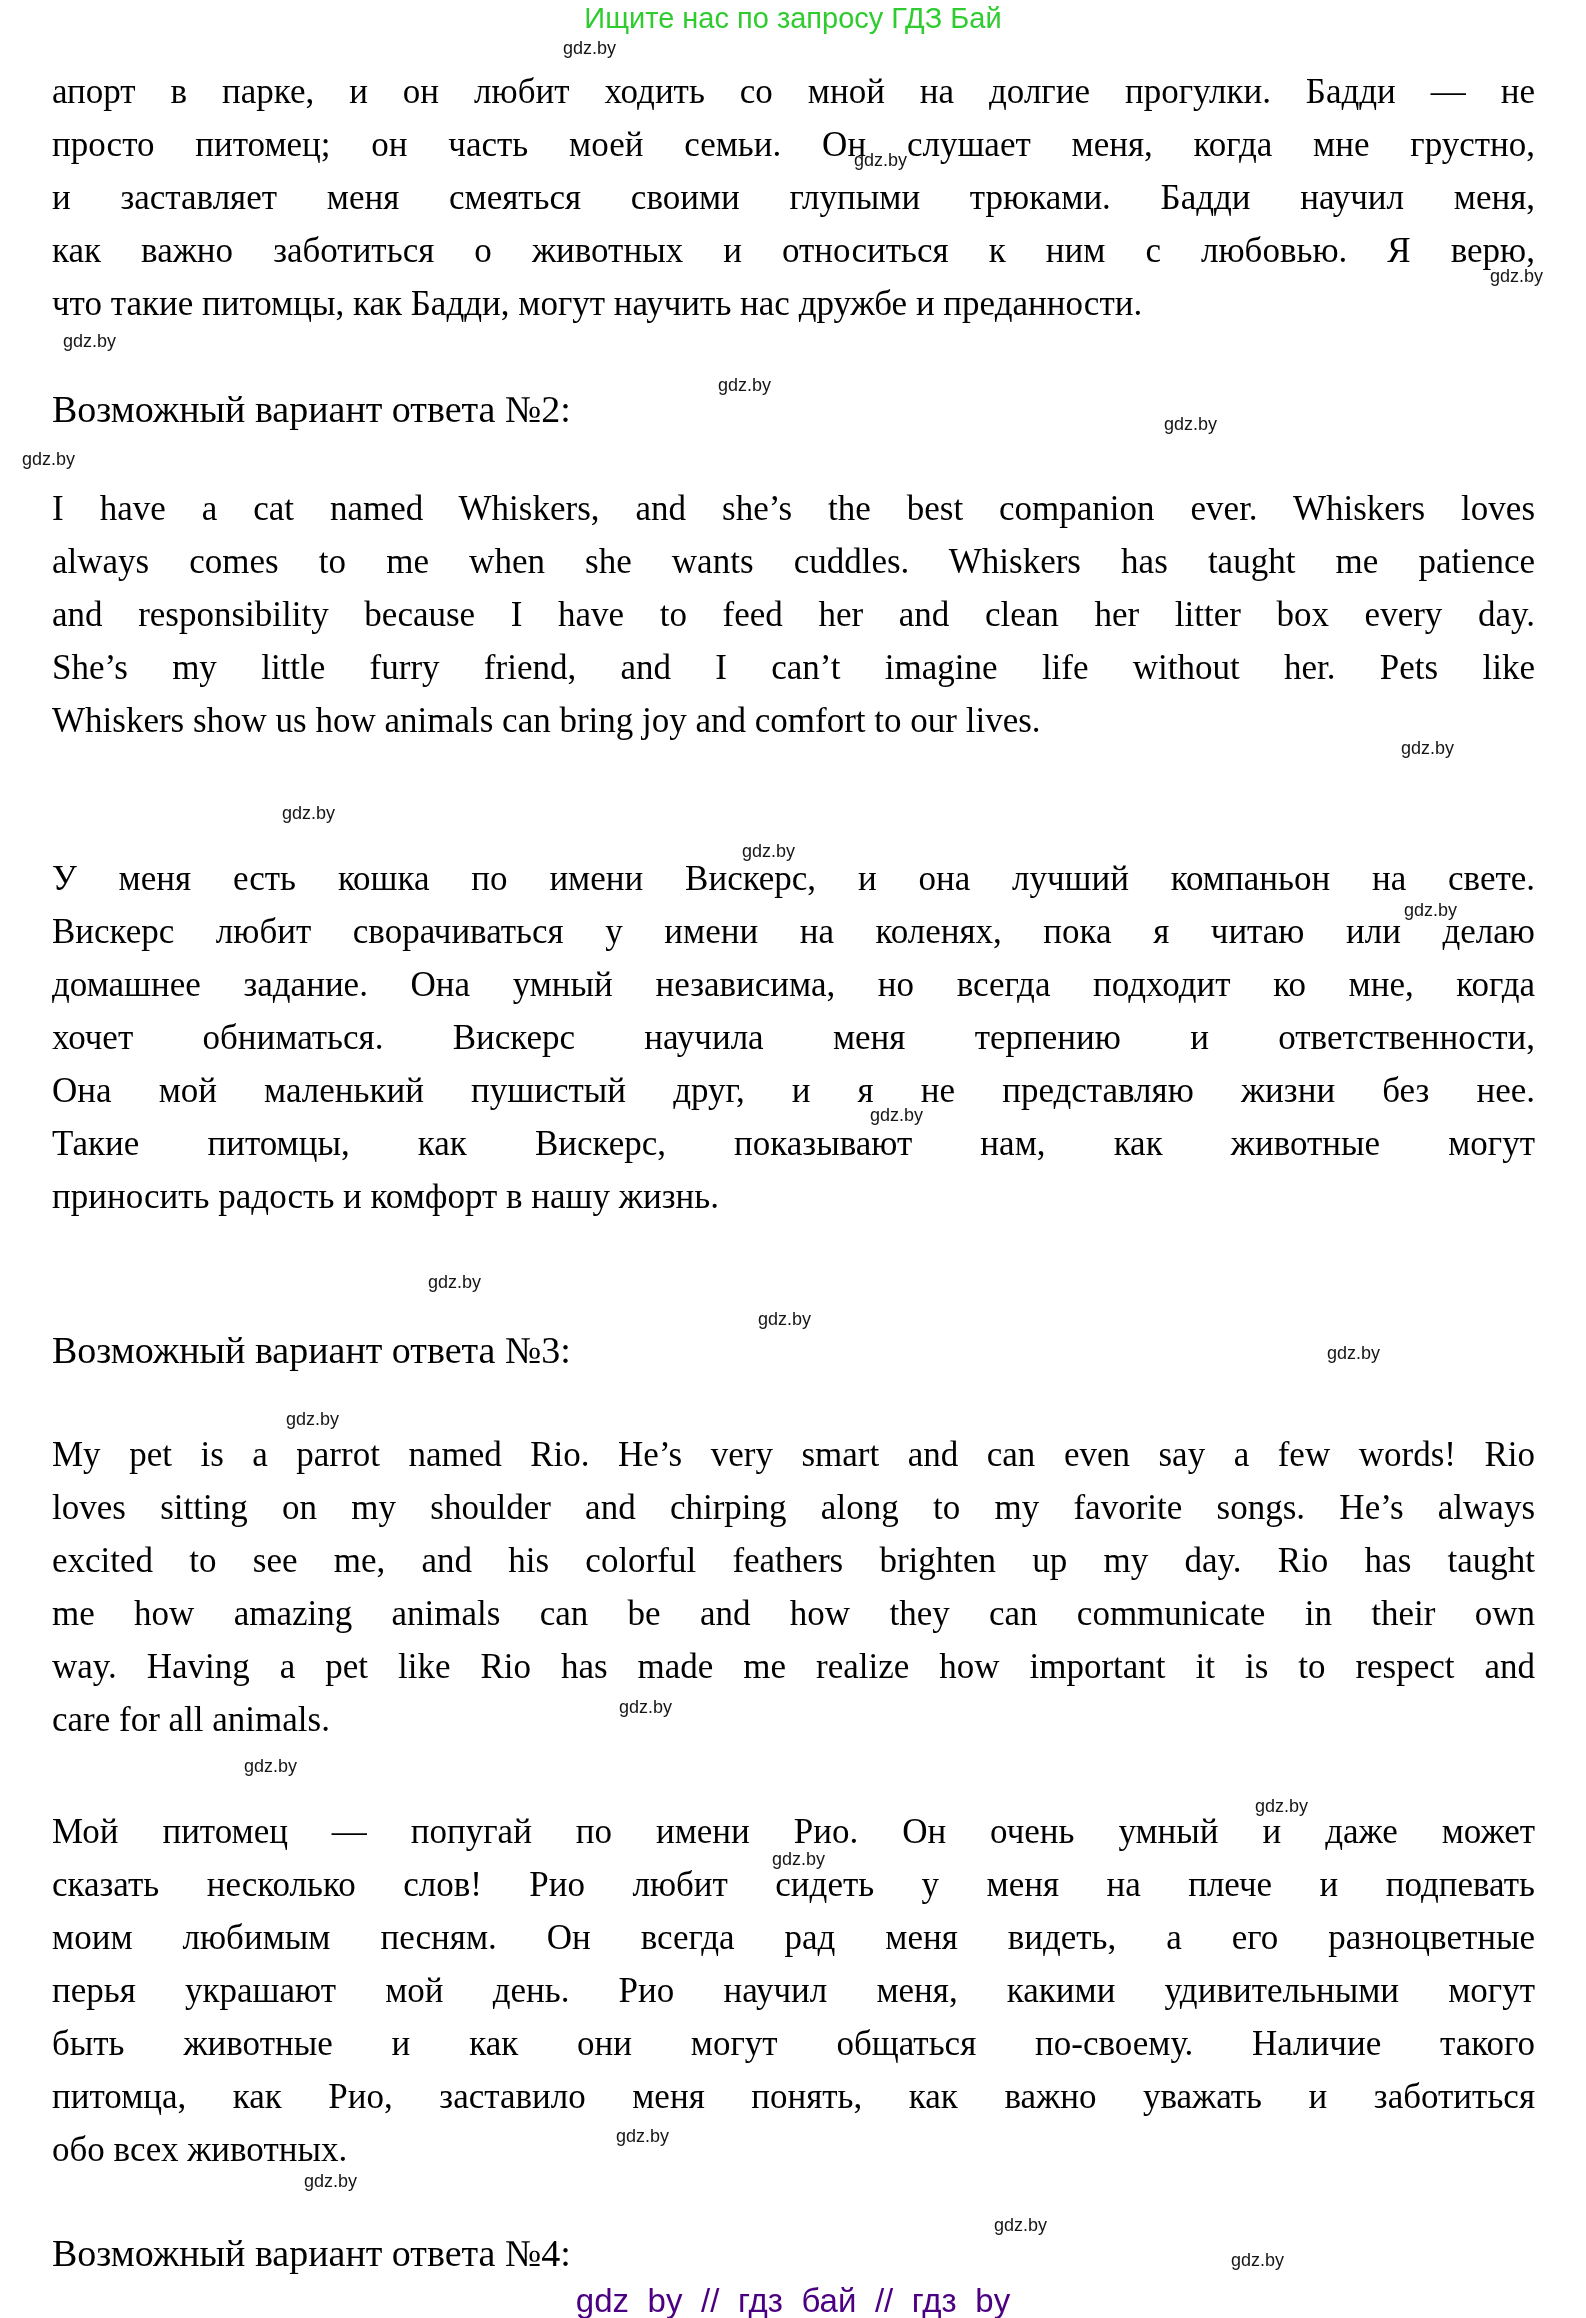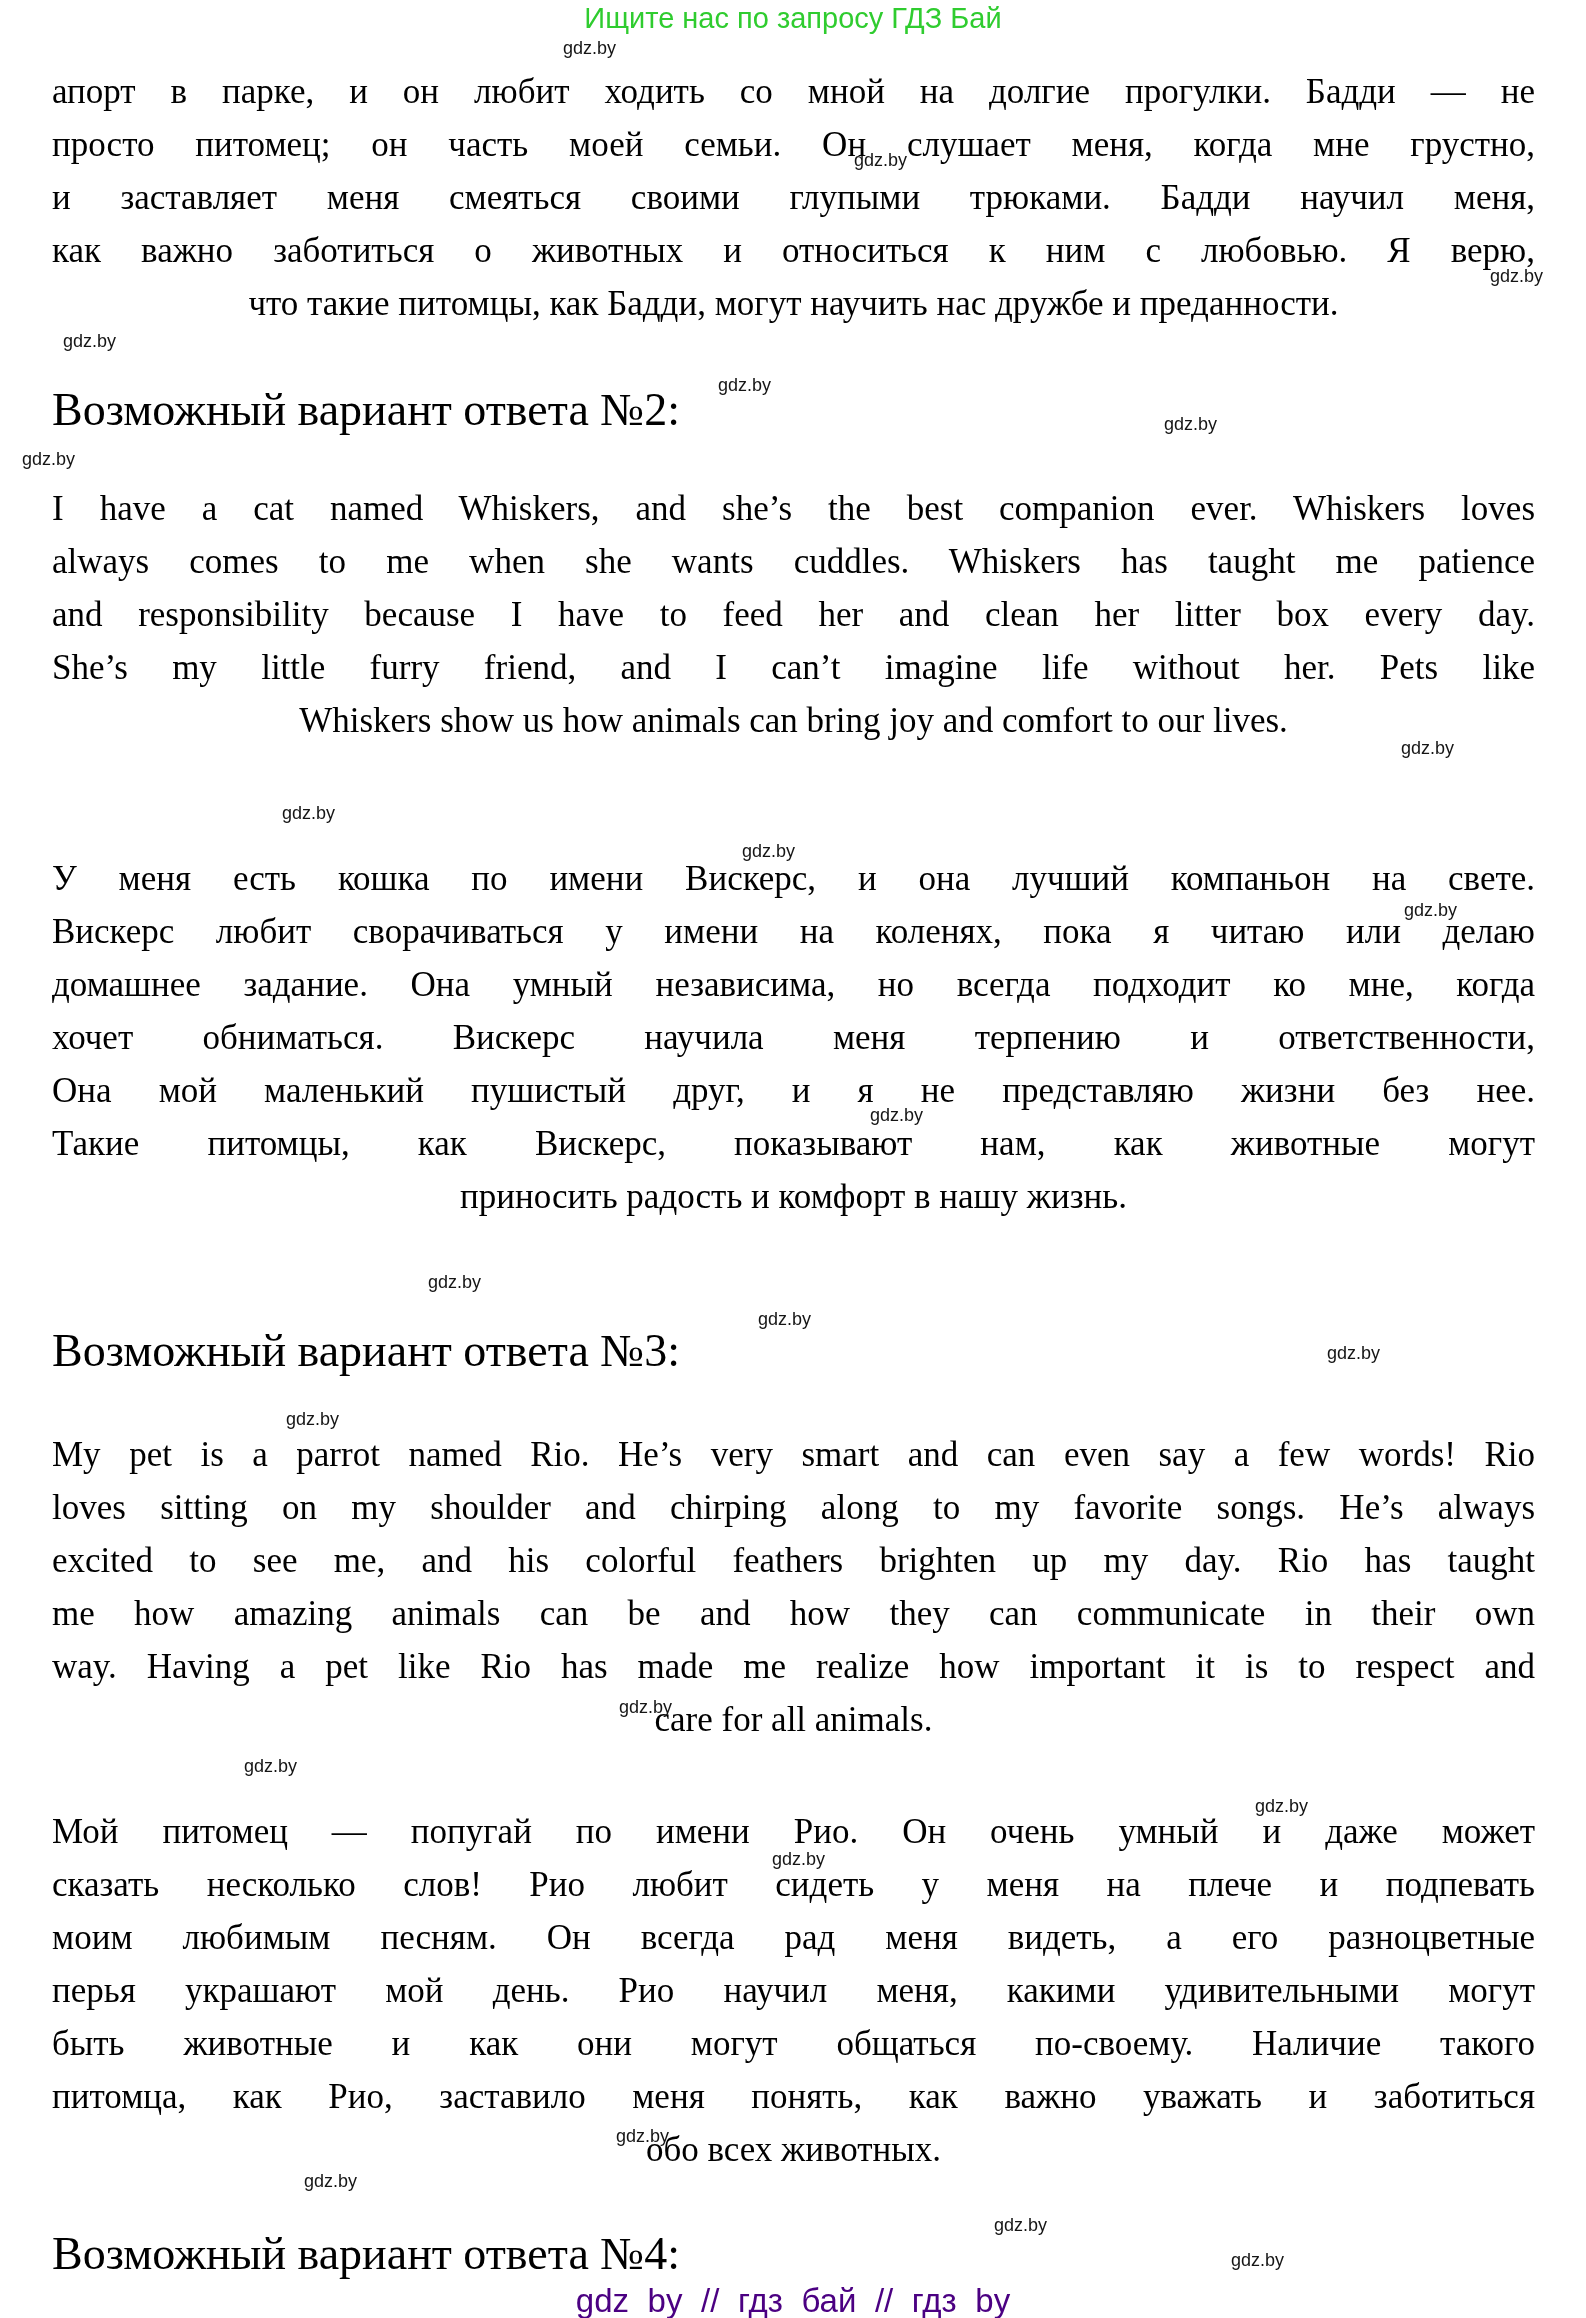--- a/index.html
+++ b/index.html
@@ -30,31 +30,30 @@
   }
   .para {
     position: absolute;
     left: 52px;
     width: 1483px;
     z-index: 1;
   }
   .ln {
     font-size: 35px;
     line-height: 53px;
-    text-align: center;
   }
   .j {
     text-align: justify;
     text-align-last: justify;
   }
   .heading {
     position: absolute;
     left: 52px;
     margin: 0;
-    font-size: 46px;
+    font-size: 38px;
     line-height: 53px;
     font-weight: normal;
     z-index: 1;
   }
   .footer {
     position: absolute;
     top: 2282px; left: 0; right: 0;
     text-align: center;
     font-family: "Liberation Sans", sans-serif;
     font-size: 33px;

